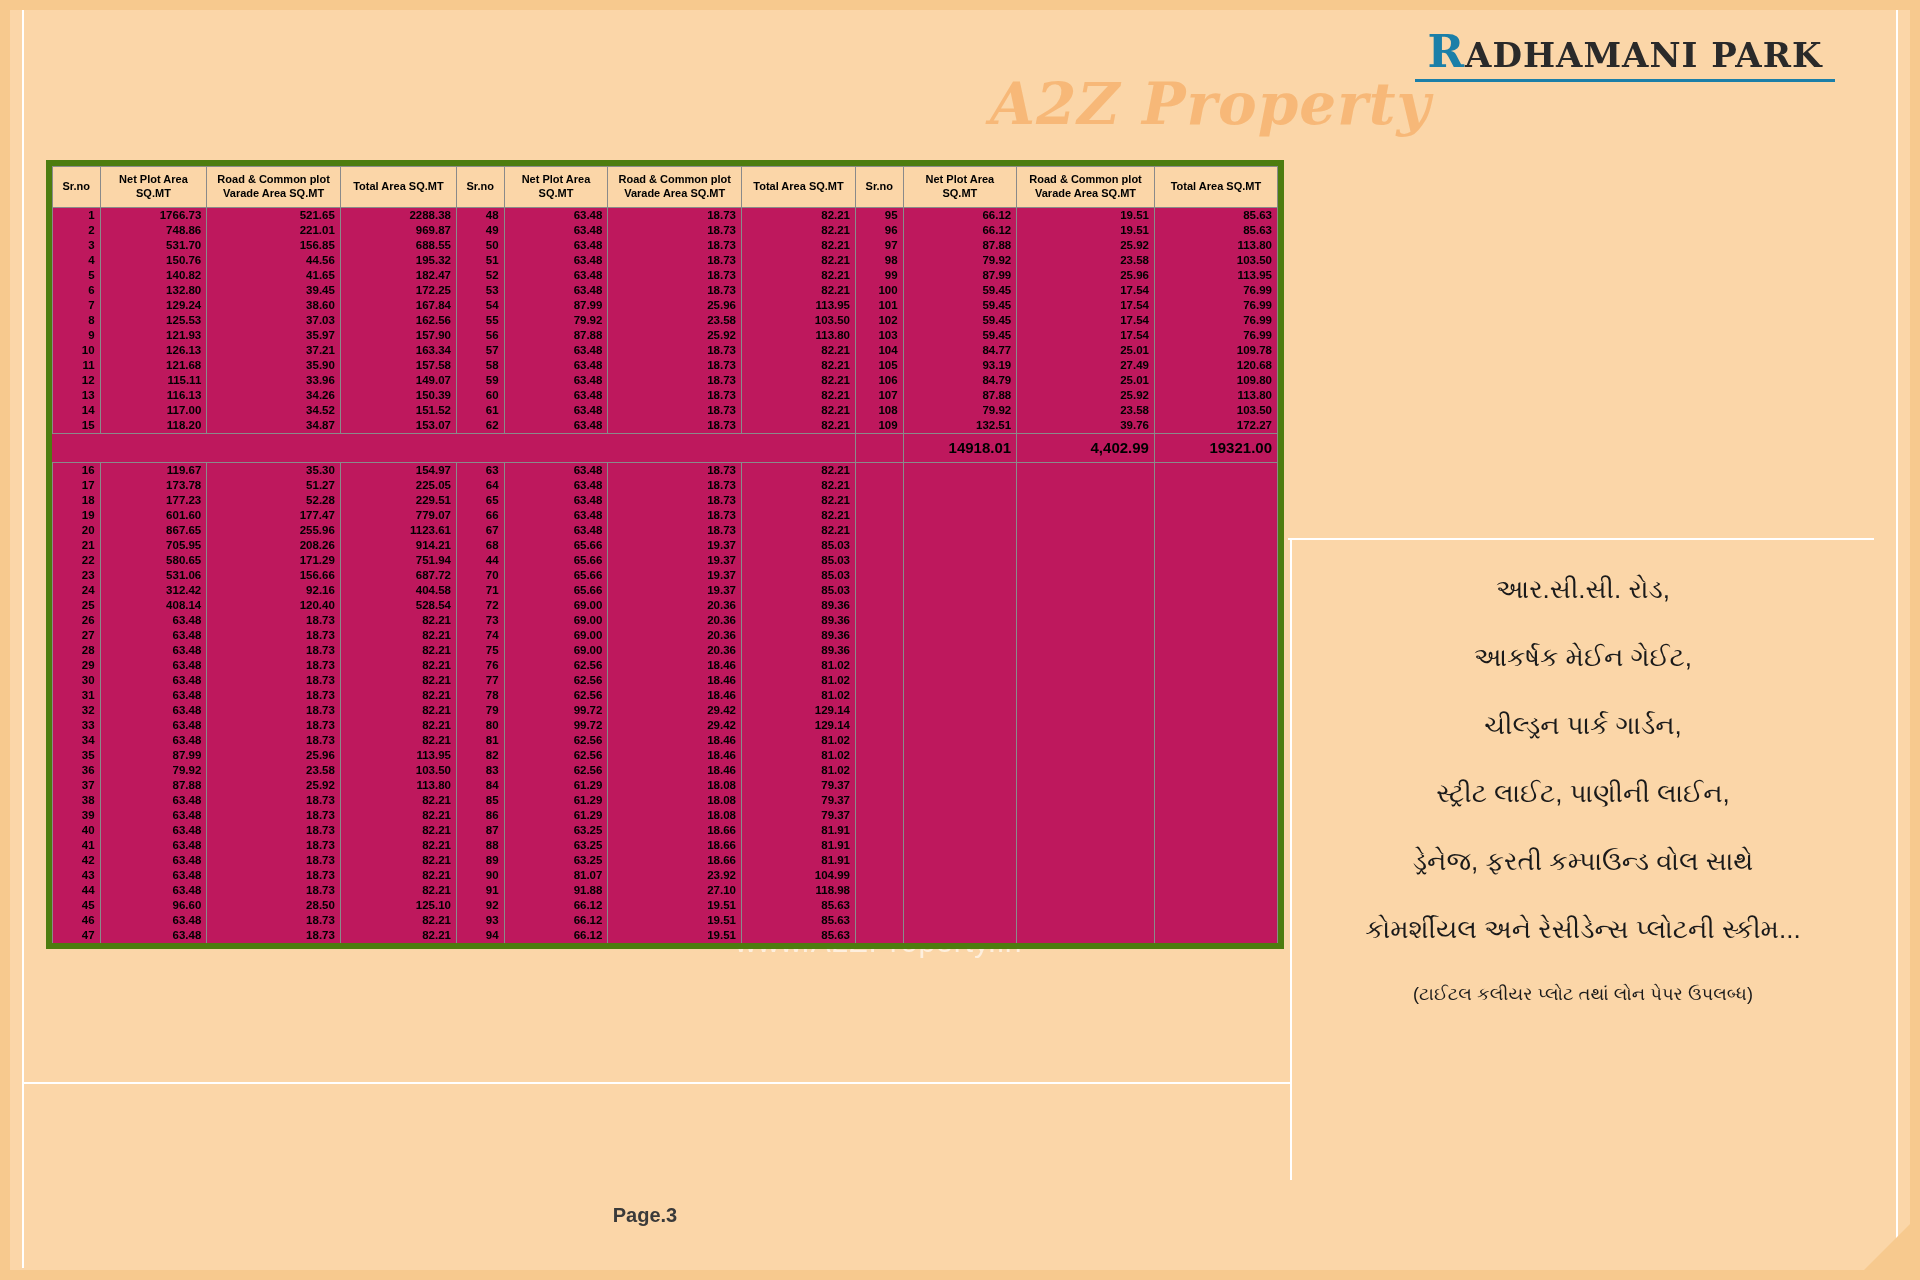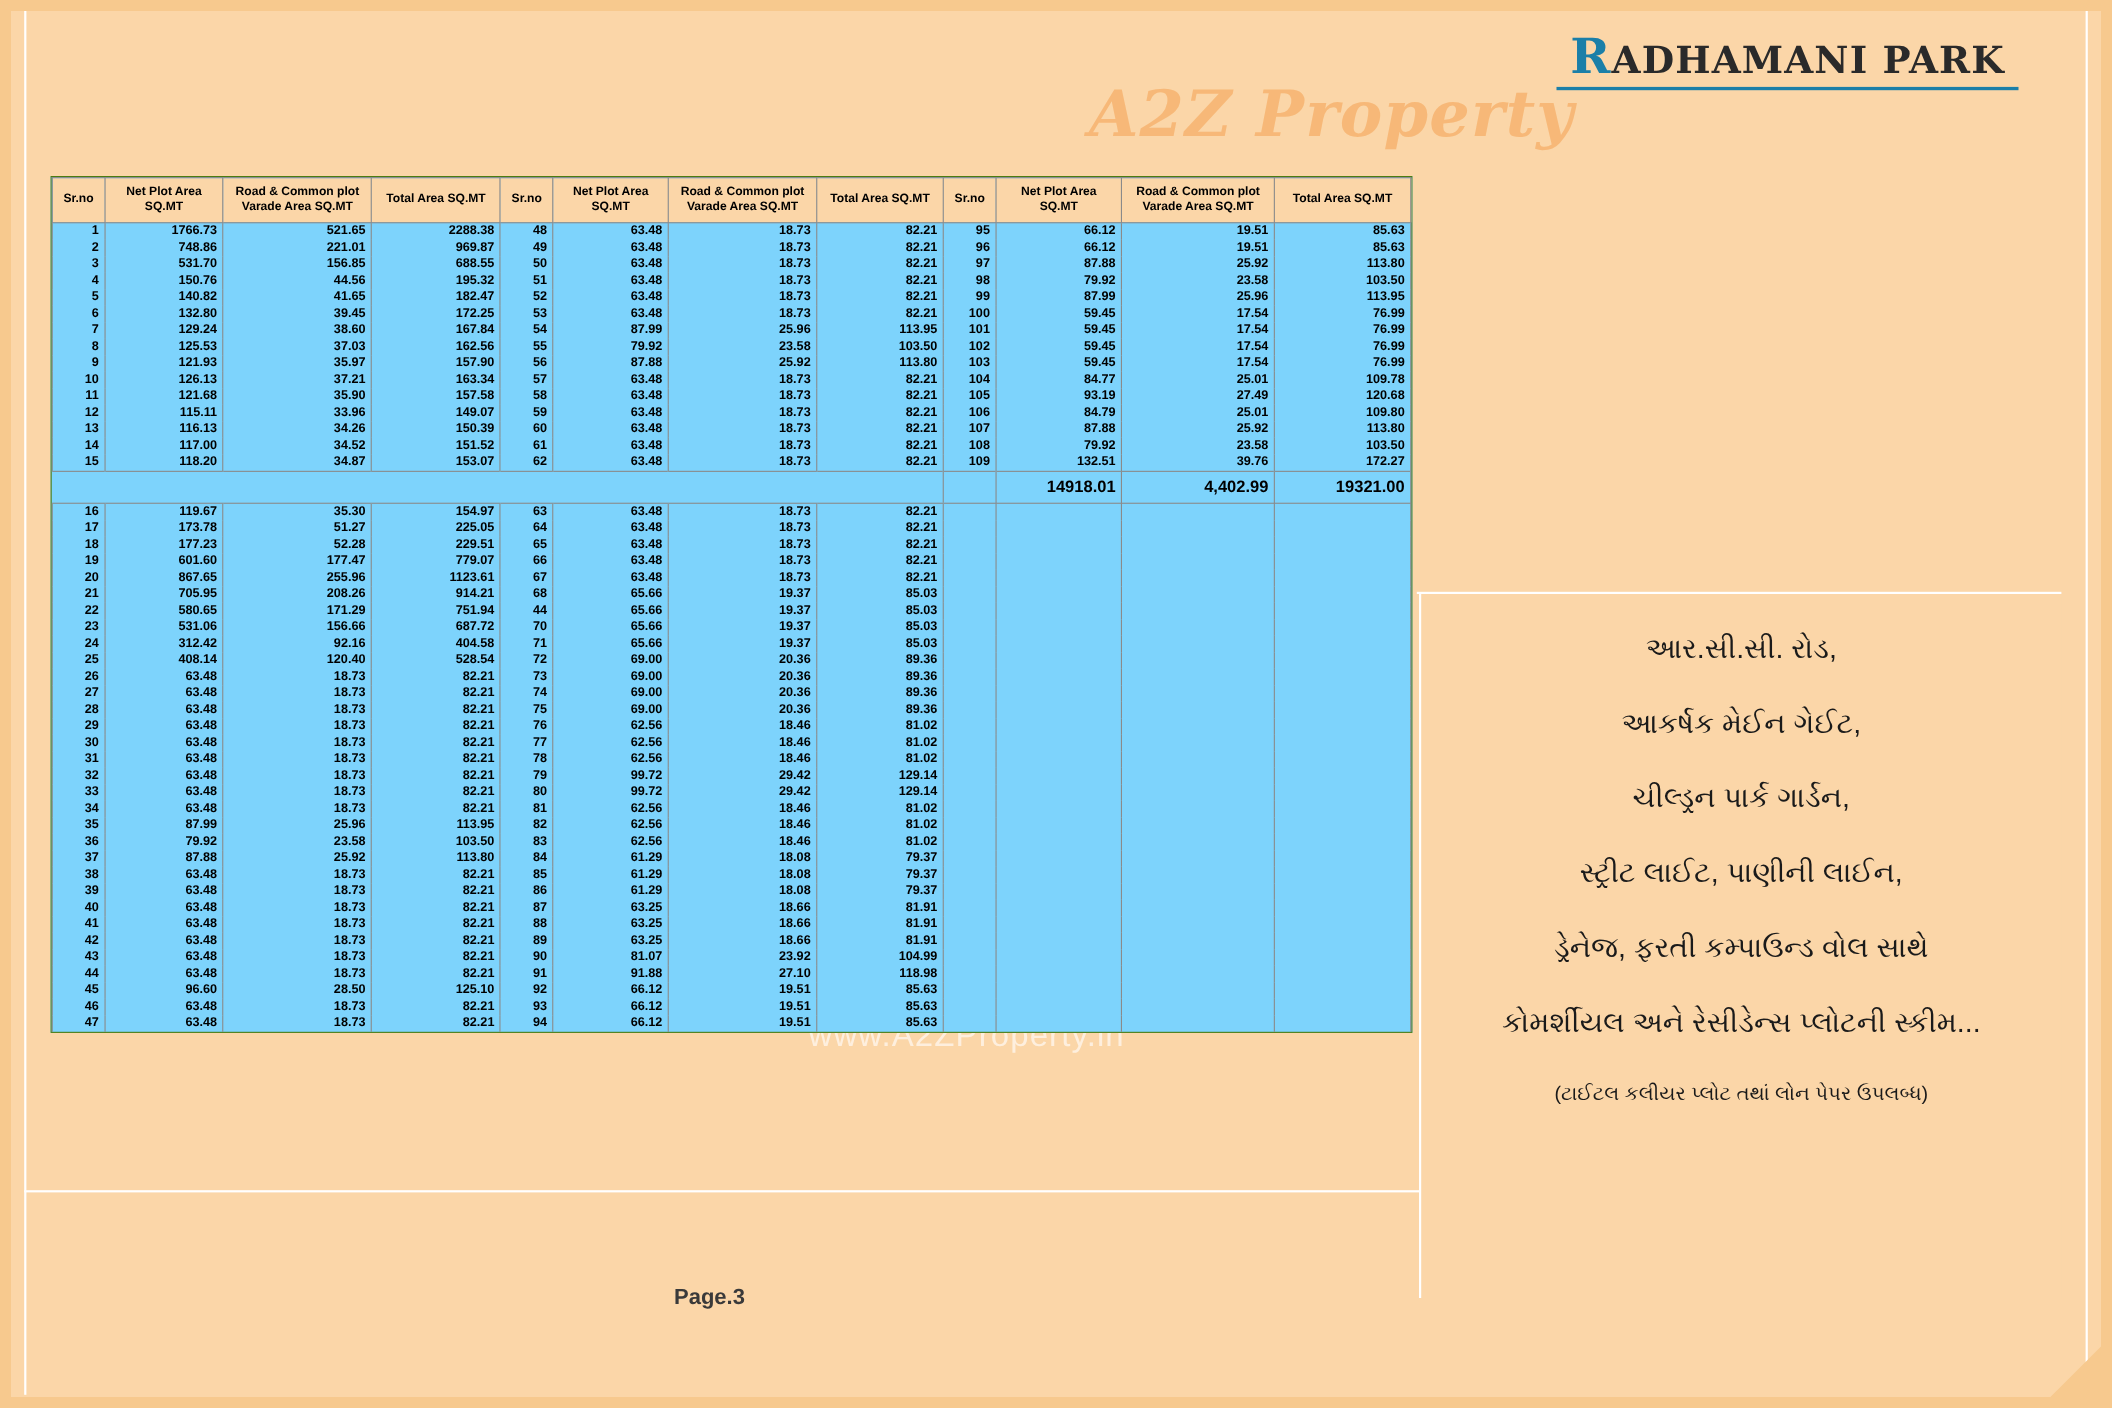--- a/index.html
+++ b/index.html
@@ -55,22 +55,22 @@
   }
   .wm-center{
     position:absolute;left:735px;top:925px;
     font-size:30px;color:rgba(255,255,255,0.62);
     letter-spacing:1px;
     user-select:none;
   }
   
   .table-wrap{
     position:absolute;left:46px;top:160px;width:1238px;
-    background:#7dd3fc;
-    border:1px solid #4d7c0f;
+    background:#be185d;
+    border:6px solid #4d7c0f;
     box-sizing:border-box;
   }
   table.plots{
     border-collapse:collapse;
     width:100%;
     font-size:11.5px;
     color:#000;
   }
   table.plots th{
     border:1px solid #8a8a8a;
@@ -131,21 +131,21 @@
     margin-top:14px;
     color:#1a1a1a;
   }
   .rp-top-line{
     position:absolute;left:1288px;top:538px;width:586px;height:2px;background:#ffffff;
   }
   .left-white-line{
     position:absolute;left:22px;top:1082px;width:1268px;height:2px;background:#ffffff;
   }
   .page-num{
-    position:absolute;left:0;top:1168px;width:1290px;text-align:center;
+    position:absolute;left:0;top:1204px;width:1290px;text-align:center;
     font-size:20px;font-weight:bold;color:#3a3a3a;
   }
   .corner-fold{
     position:absolute;right:10px;bottom:10px;width:0;height:0;
     border-left:46px solid transparent;
     border-bottom:46px solid #f7c98e;
   }
 </style>
 </head>
 <body>

